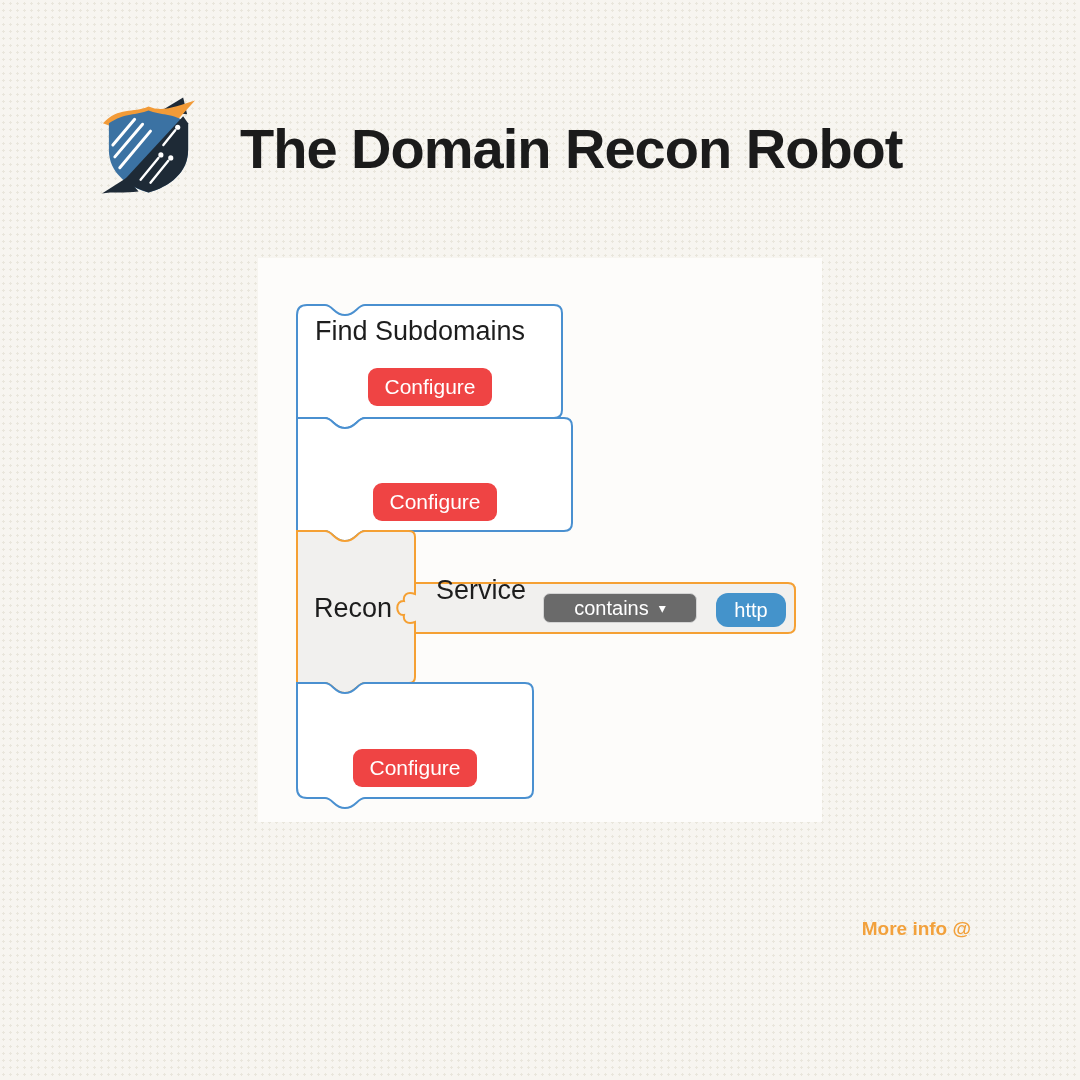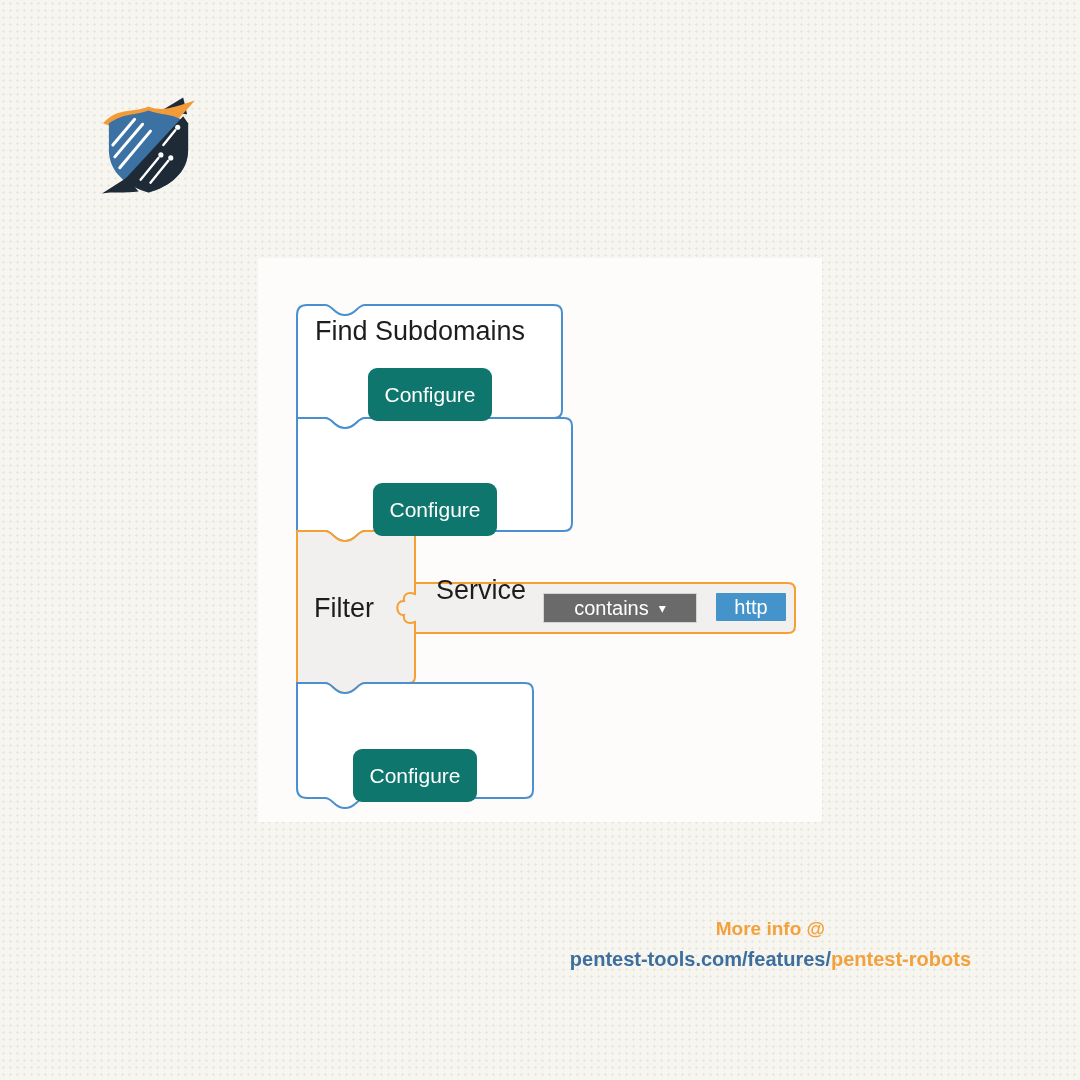--- a/index.html
+++ b/index.html
@@ -23,40 +23,40 @@
     position: absolute; left: 258px; top: 258px; width: 564px; height: 564px;
     background: #fdfcfa;
   }
   .canvas svg.blocks { position: absolute; left: 0; top: 0; }
   .block-label {
     position: absolute; font-size: 27px; color: #1d1d1d; line-height: 32px;
     white-space: nowrap;
     text-align: center;
   }
   .configure-btn {
-    position: absolute; width: 124px; height: 53px; border-radius: 9px;
-    background: #0f766e; color: #ffffff; font-size: 21px;
+    position: absolute; width: 124px; height: 38px; border-radius: 9px;
+    background: #ef4444; color: #ffffff; font-size: 21px;
     display: flex; align-items: center; justify-content: center;
     border: none; cursor: pointer; font-family: "Liberation Sans", sans-serif;
   }
   .dropdown {
     position: absolute; left: 285px; top: 335px; width: 154px; height: 30px;
-    background: #6a6a6a; border: 1.5px solid #d4d4d4; border-radius: 0;
+    background: #6a6a6a; border: 1.5px solid #d4d4d4; border-radius: 7px;
     color: #ffffff; font-size: 20px;
     display: flex; align-items: center; justify-content: center; gap: 10px;
     cursor: pointer;
   }
   .dropdown .arrow { font-size: 14px; line-height: 1; }
   .value-pill {
-    position: absolute; left: 458px; top: 335px; width: 70px; height: 28px;
-    background: #4493cb; border-radius: 1px; color: #ffffff; font-size: 20px;
+    position: absolute; left: 458px; top: 335px; width: 70px; height: 34px;
+    background: #4493cb; border-radius: 12px; color: #ffffff; font-size: 20px;
     display: flex; align-items: center; justify-content: center; cursor: pointer;
   }
   .footer {
-    position: absolute; right: 109px; top: 915px; text-align: center;
+    position: absolute; right: 109px; top: 915px; text-align: left;
     font-weight: bold; line-height: 1.5;
   }
   .footer .more-info { font-size: 19px; color: #f2a13c; }
   .footer .url { font-size: 20px; white-space: nowrap; }
   .footer .url .base { color: #3d6f9e; }
   .footer .url .hl { color: #f2a13c; }
 </style>
 </head>
 <body>
 
@@ -83,20 +83,21 @@
       <line x1="42" y1="85" x2="60" y2="63"></line>
       <line x1="52" y1="88" x2="70" y2="66"></line>
       <line x1="65" y1="50" x2="77" y2="35"></line>
     </g>
     <g fill="#ffffff">
       <circle cx="62.5" cy="60" r="2.6"></circle>
       <circle cx="72.5" cy="63" r="2.6"></circle>
       <circle cx="79.5" cy="32" r="2.6"></circle>
     </g>
   </svg>
+  <h1 class="page-title">The Domain Recon Robot</h1>
 </div>
 
 <div class="canvas">
   <svg class="blocks" width="564" height="564" viewBox="0 0 564 564">
 
     <path d="M 39,160 L 39,57 Q 39,47 49,47 L 67,47 C 75,47 76,57 87,57 C 98,57 99,47 107,47
              L 296,47 Q 304,47 304,55 L 304,152 Q 304,160 296,160
              L 107,160 C 99,160 98,170 87,170 C 76,170 75,160 67,160 Z" fill="#ffffff" stroke="#4a90d0" stroke-width="2"></path>
 
     <path d="M 39,273 L 39,160 L 67,160 C 75,160 76,170 87,170 C 98,170 99,160 107,160
@@ -115,27 +116,26 @@
     <path d="M 157,325 L 530,325 Q 537,325 537,332 L 537,368 Q 537,375 530,375
              L 157,375 L 157,364 C 148,367 145,362 146,357 C 137,358 137,342 146,343
              C 145,338 148,333 157,336 L 157,332 Z" fill="#f1f0ee" stroke="#f5a033" stroke-width="2"></path>
   </svg>
 
   <div class="block-label" style="left:57px; top:57px">Find Subdomains</div>
   <button class="configure-btn" style="left:110px; top:110px">Configure</button>
 
   <button class="configure-btn" style="left:115px; top:225px">Configure</button>
 
-  <div class="block-label" style="left:56px; top:334px">Filter</div>
+  <div class="block-label" style="left:56px; top:334px">Recon</div>
   <div class="block-label" style="left:178px; top:316px">Service</div>
   <div class="dropdown">
     <span>contains</span>
     <span class="arrow">▾</span>
   </div>
   <div class="value-pill">http</div>
 
   <button class="configure-btn" style="left:95px; top:491px">Configure</button>
 </div>
 
 <div class="footer">
   <div class="more-info">More info @</div>
-  <div class="url"><span class="base">pentest-tools.com/features/</span><span class="hl">pentest-robots</span></div>
 </div>
 
 </body></html>

